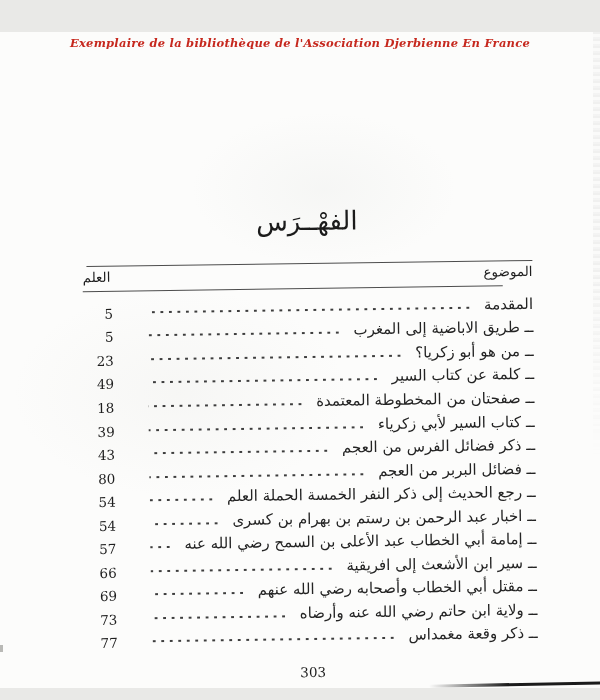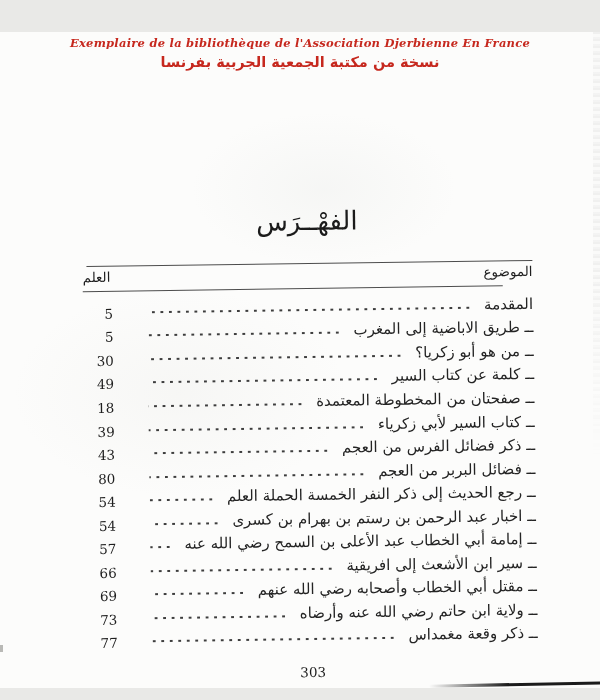--- a/index.html
+++ b/index.html
@@ -118,21 +118,20 @@
 </style>
 </head>
 <body>
 
 <div class="scan-page">
 
   <div class="edge-noise-right"></div>
 
   <div class="stamp">
     <div class="stamp-fr">Exemplaire de la bibliothèque de l'Association Djerbienne En France</div>
-    <div class="stamp-ar">نسخة من مكتبة الجمعية الجربية بفرنسا</div>
   </div>
 
   <div class="content">
 
     <h1 class="doc-title">الفهْــرَس</h1>
 
     <div class="toc-header">
       <div class="rule-top"></div>
       <div class="header-words">
         <span>الموضوع</span>
@@ -148,21 +147,21 @@
         <span class="toc-page">5</span>
       </div>
       <div class="toc-row">
         <span class="toc-title">ــ طريق الاباضية إلى المغرب</span>
         <span class="toc-dots"></span>
         <span class="toc-page">5</span>
       </div>
       <div class="toc-row">
         <span class="toc-title">ــ من هو أبو زكريا؟</span>
         <span class="toc-dots"></span>
-        <span class="toc-page">30</span>
+        <span class="toc-page">23</span>
       </div>
       <div class="toc-row">
         <span class="toc-title">ــ كلمة عن كتاب السير</span>
         <span class="toc-dots"></span>
         <span class="toc-page">49</span>
       </div>
       <div class="toc-row">
         <span class="toc-title">ــ صفحتان من المخطوطة المعتمدة</span>
         <span class="toc-dots"></span>
         <span class="toc-page">18</span>

